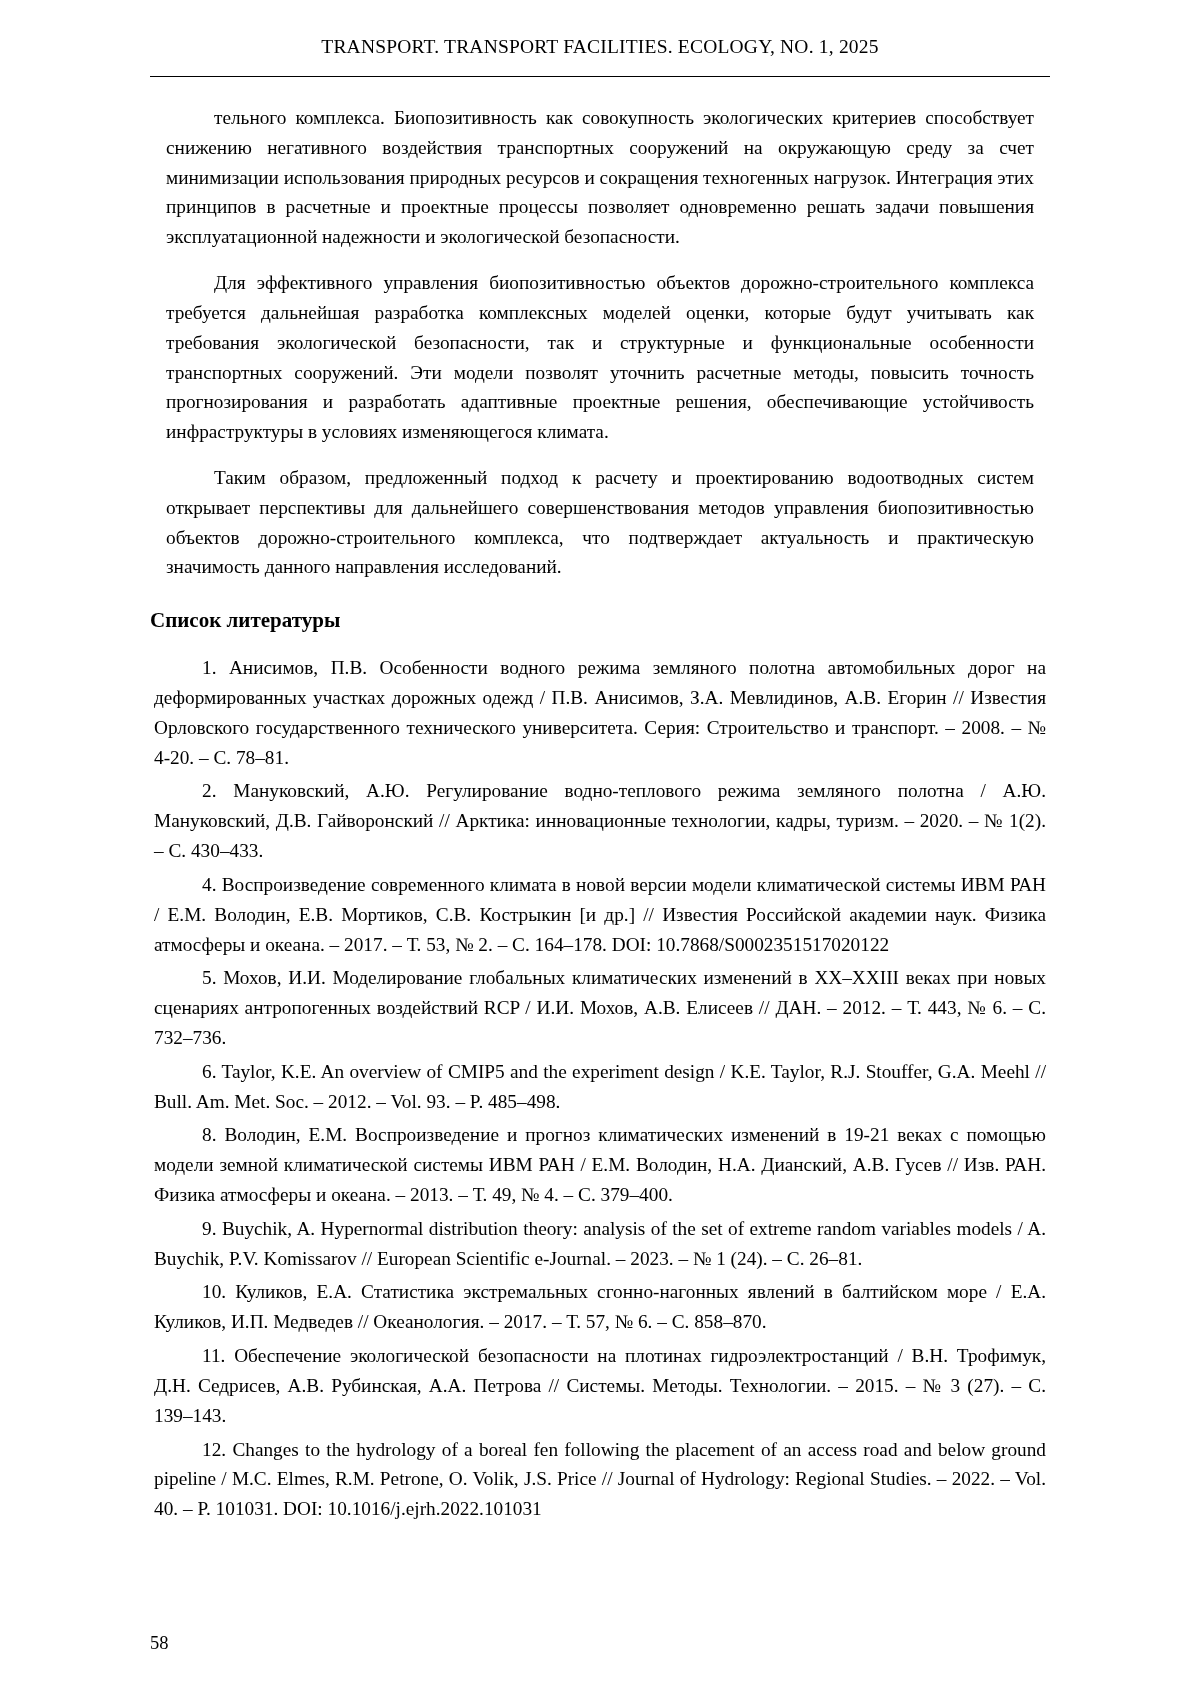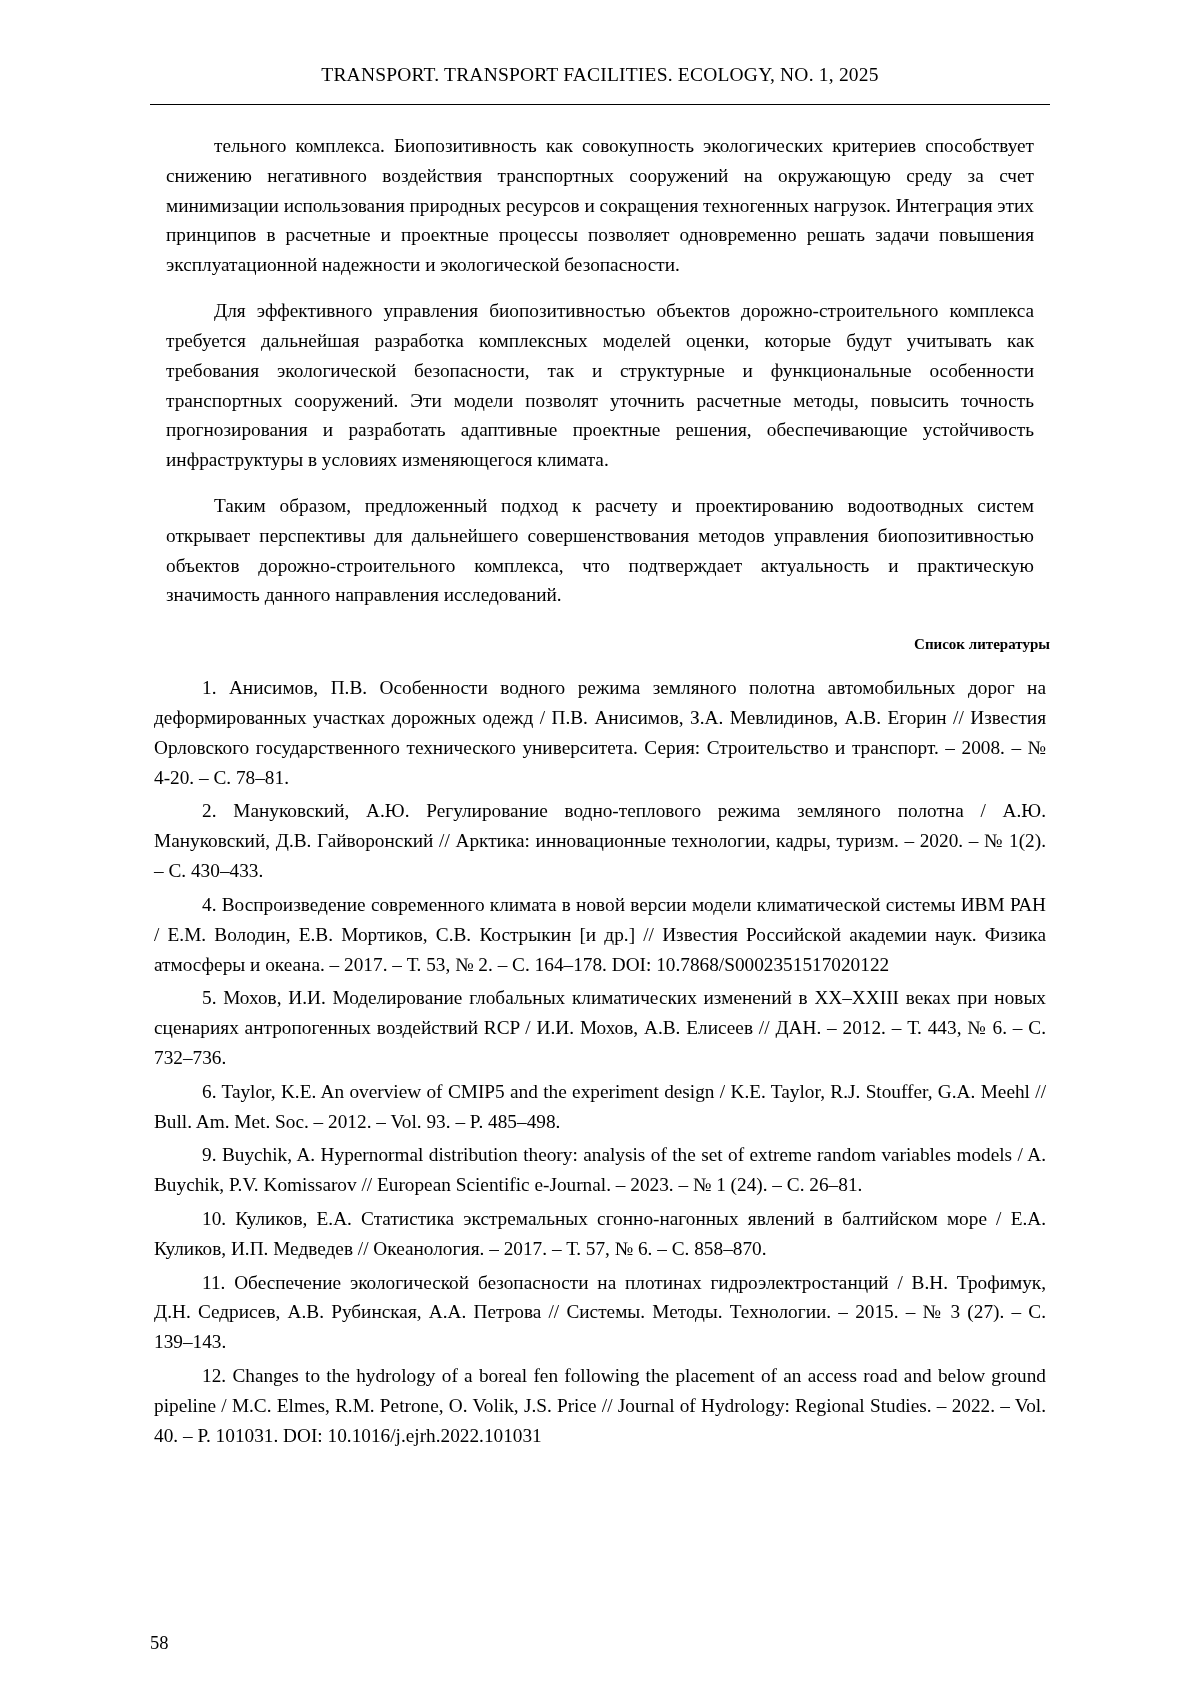--- a/index.html
+++ b/index.html
@@ -12,21 +12,21 @@
     font-family: "Liberation Serif", serif;
     color: #000000;
   }
   .page {
     position: relative;
     width: 1200px;
     height: 1698px;
     margin: 0 auto;
     background: #ffffff;
     box-sizing: border-box;
-    padding: 56px 150px 40px 150px;
+    padding: 28px 150px 40px 150px;
   }
   .running-head {
     text-align: center;
     font-size: 19.5px;
     letter-spacing: 0.2px;
     font-family: "Liberation Serif", serif;
     margin: 8px 0 0 0;
   }
   .head-rule {
     border: none;
@@ -38,23 +38,23 @@
     line-height: 1.545;
     text-align: justify;
     text-justify: inter-word;
     hyphens: manual;
   }
   .body-text p {
     margin: 16px;
     text-indent: 48px;
   }
   .section-title {
-    text-align: right;
+    text-align: left;
     font-weight: bold;
-    font-size: 15px;
+    font-size: 21px;
     margin: 26px 0 20px 0;
   }
   .ref-list {
     font-size: 19.3px;
     line-height: 1.545;
     text-align: justify;
   }
   .ref-list p {
     margin: 4px;
     text-indent: 48px;
@@ -81,20 +81,21 @@
   </div>
 
   <div class="section-title">Список литературы</div>
 
   <div class="ref-list">
     <p>1. Анисимов, П.В. Особенности водного режима земляного полотна автомобильных дорог на деформированных участках дорожных одежд / П.В. Анисимов, З.А. Мевлидинов, А.В. Егорин // Известия Орловского государственного технического университета. Серия: Строительство и транспорт. – 2008. – № 4-20. – С. 78–81.</p>
     <p>2. Мануковский, А.Ю. Регулирование водно-теплового режима земляного полотна / А.Ю. Мануковский, Д.В. Гайворонский // Арктика: инновационные технологии, кадры, туризм. – 2020. – № 1(2). – С. 430–433.</p>
     <p>4. Воспроизведение современного климата в новой версии модели климатической системы ИВМ РАН / Е.М. Володин, Е.В. Мортиков, С.В. Кострыкин [и др.] // Известия Российской академии наук. Физика атмосферы и океана. – 2017. – Т. 53, № 2. – С. 164–178. DOI: 10.7868/S0002351517020122</p>
     <p>5. Мохов, И.И. Моделирование глобальных климатических изменений в XX–XXIII веках при новых сценариях антропогенных воздействий RCP / И.И. Мохов, А.В. Елисеев // ДАН. – 2012. – Т. 443, № 6. – С. 732–736.</p>
     <p>6. Taylor, K.E. An overview of CMIP5 and the experiment design / K.E. Taylor, R.J. Stouffer, G.A. Meehl // Bull. Am. Met. Soc. – 2012. – Vol. 93. – P. 485–498.</p>
+    <p>8. Володин, Е.М. Воспроизведение и прогноз климатических изменений в 19-21 веках с помощью модели земной климатической системы ИВМ РАН / Е.М. Володин, Н.А. Дианский, А.В. Гусев // Изв. РАН. Физика атмосферы и океана. – 2013. – Т. 49, № 4. – С. 379–400.</p>
     <p>9. Buychik, A. Hypernormal distribution theory: analysis of the set of extreme random variables models / A. Buychik, P.V. Komissarov // European Scientific e-Journal. – 2023. – № 1 (24). – С. 26–81.</p>
     <p>10. Куликов, Е.А. Статистика экстремальных сгонно-нагонных явлений в балтийском море / Е.А. Куликов, И.П. Медведев // Океанология. – 2017. – Т. 57, № 6. – С. 858–870.</p>
     <p>11. Обеспечение экологической безопасности на плотинах гидроэлектростанций / В.Н. Трофимук, Д.Н. Седрисев, А.В. Рубинская, А.А. Петрова // Системы. Методы. Технологии. – 2015. – № 3 (27). – С. 139–143.</p>
     <p>12. Changes to the hydrology of a boreal fen following the placement of an access road and below ground pipeline / M.C. Elmes, R.M. Petrone, O. Volik, J.S. Price // Journal of Hydrology: Regional Studies. – 2022. – Vol. 40. – P. 101031. DOI: 10.1016/j.ejrh.2022.101031</p>
   </div>
 
   <div class="page-number">58</div>
 
 </div>
 

